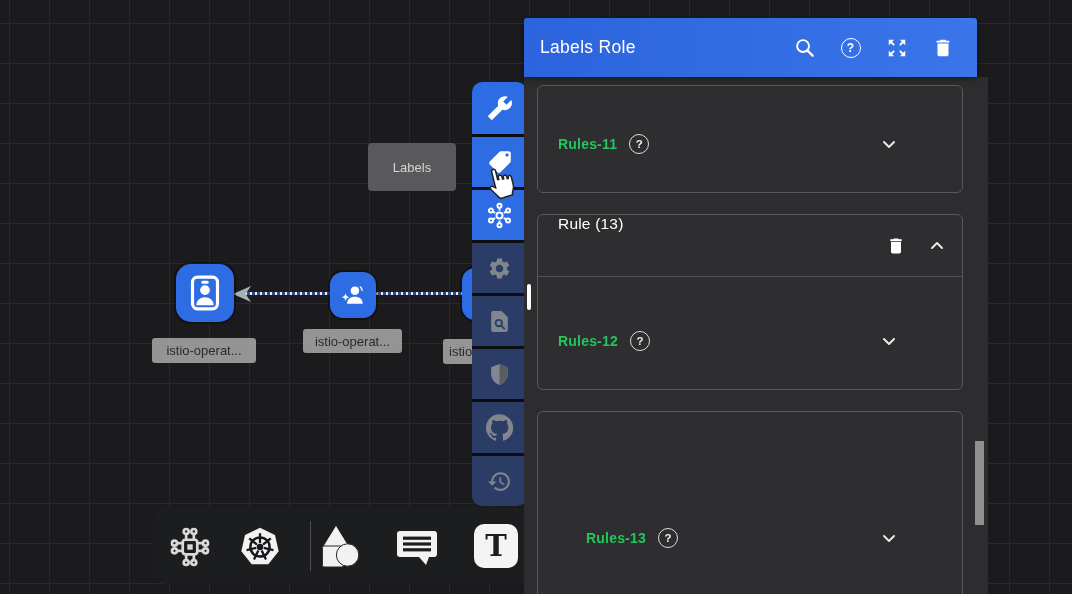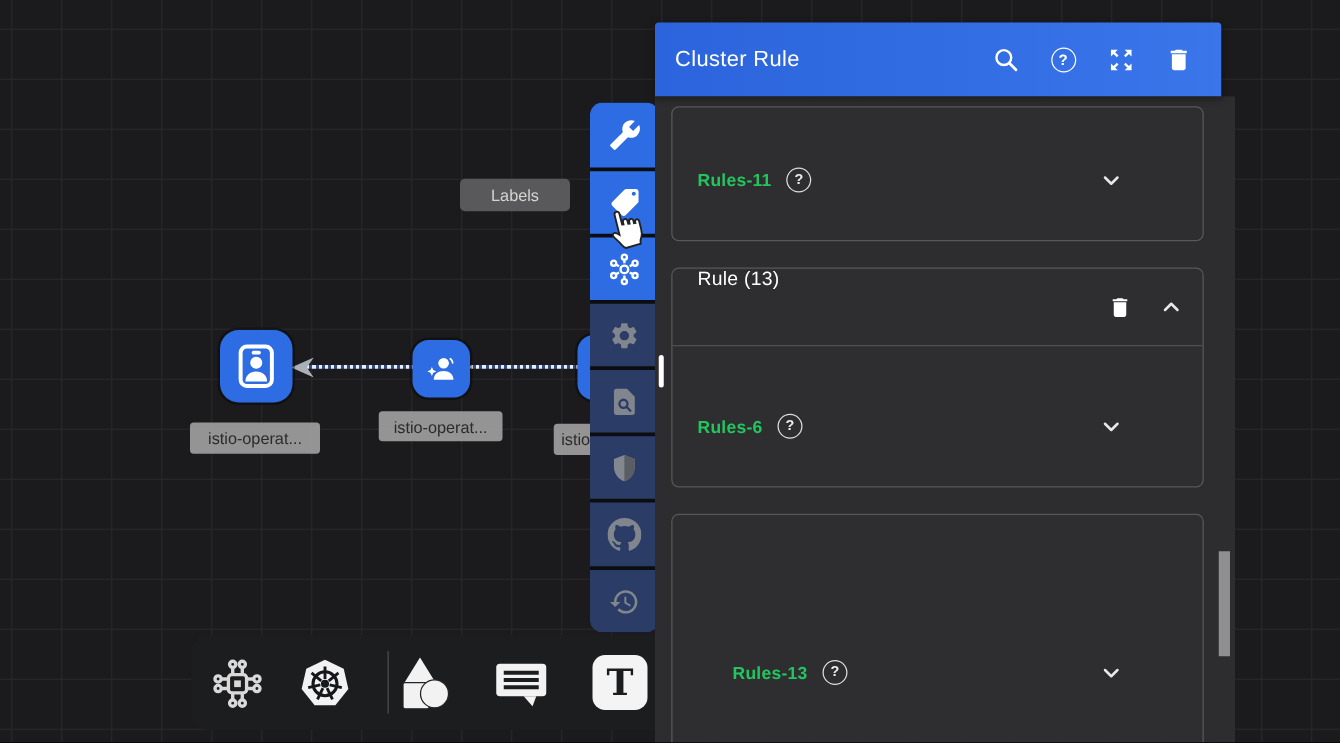--- a/index.html
+++ b/index.html
@@ -91,21 +91,21 @@
       <path d="M7.2 19c0-3.5 2.8-5.6 6.3-5.6s6.3 2.1 6.3 5.6z" fill="#fff"></path>
       <path d="M6 10.8l.9 2 2 .9-2 .9-.9 2-.9-2-2-.9 2-.9z" fill="#fff"></path>
       <path d="M17.8 5.6c.9.6 1.4 1.5 1.5 2.6" stroke="#fff" stroke-width="1.1" fill="none" stroke-linecap="round"></path>
     </svg>
   </div>
   <div class="node-chip" style="left:303px;top:329px;width:99px;height:24px;">istio-operat...</div>
 
   <div class="node" style="left:462px;top:268px;width:46px;height:52px;border-radius:13px;z-index:5;"></div>
   <div class="node-chip" style="left:443px;top:339px;width:72px;height:25px;z-index:5;justify-content:flex-start;">istio-operat...</div>
 
-  <div class="tooltip" style="left:368px;top:143px;width:88px;height:26px;">Labels</div>
+  <div class="tooltip" style="left:368px;top:143px;width:88px;height:48px;">Labels</div>
 
   <div class="bottom-toolbar">
     <div class="bt-icon" style="left:13px;top:15px;width:48px;height:48px;">
       <svg width="46" height="46" viewBox="0 0 24 24" fill="none" stroke="#d9d9d9" stroke-width="1.4">
         <rect x="8.2" y="8.2" width="7.6" height="7.6" rx="1.4"></rect>
         <rect x="10.6" y="10.6" width="2.8" height="2.8" fill="#d9d9d9" stroke="none"></rect>
         <line x1="10" y1="8.2" x2="10" y2="5.2"></line>
           <line x1="14" y1="8.2" x2="14" y2="5.2"></line>
         <circle cx="10" cy="3.9" r="1.3"></circle>
           <circle cx="14" cy="3.9" r="1.3"></circle>
@@ -246,41 +246,41 @@
           <span class="hdr-trash">
             <svg width="20" height="20" viewBox="0 0 24 24">
                 <path d="M6 19c0 1.1.9 2 2 2h8c1.1 0 2-.9 2-2V7H6v12zM19 4h-3.5l-1-1h-5l-1 1H5v2h14V4z" fill="#fff"></path>
               </svg>
           </span>
           <svg class="hdr-chevron" width="18" height="18" viewBox="0 0 18 18" fill="none" stroke="#e8e8e8" stroke-width="2" stroke-linecap="round" stroke-linejoin="round">
               <polyline points="4,7 9,12 14,7"></polyline>
             </svg>
         </div>
         <div class="rules-row" style="top:101px;">
-          <span class="rules-label">Rules-6</span>
+          <span class="rules-label">Rules-12</span>
           <span class="card-help">?</span>
           <svg class="row-chevron" width="18" height="18" viewBox="0 0 18 18" fill="none" stroke="#e8e8e8" stroke-width="2" stroke-linecap="round" stroke-linejoin="round">
               <polyline points="4,7 9,12 14,7"></polyline>
             </svg>
         </div>
       </div>
 
       <div class="card" style="top:334px;height:260px;">
         <div class="rules-row" style="top:101px;margin-left:28px;">
           <span class="rules-label">Rules-13</span>
           <span class="card-help">?</span>
           <svg class="row-chevron" width="18" height="18" viewBox="0 0 18 18" fill="none" stroke="#e8e8e8" stroke-width="2" stroke-linecap="round" stroke-linejoin="round">
               <polyline points="4,7 9,12 14,7"></polyline>
             </svg>
         </div>
       </div>
       <div class="scroll-thumb"></div>
     </div>
     <div class="panel-header">
-      <span class="panel-title">Cluster Rule</span>
+      <span class="panel-title">Labels Role</span>
       <div class="header-icons">
         <span class="hicon">
           <svg width="23" height="23" viewBox="0 0 24 24">
               <circle cx="10.5" cy="10.5" r="6.2" fill="none" stroke="#fff" stroke-width="2"></circle>
               <line x1="15.2" y1="15.2" x2="20.6" y2="20.6" stroke="#fff" stroke-width="2.4" stroke-linecap="round"></line>
             </svg>
         </span>
         <span class="hicon">
           <span class="help-circle">?</span>
         </span>

